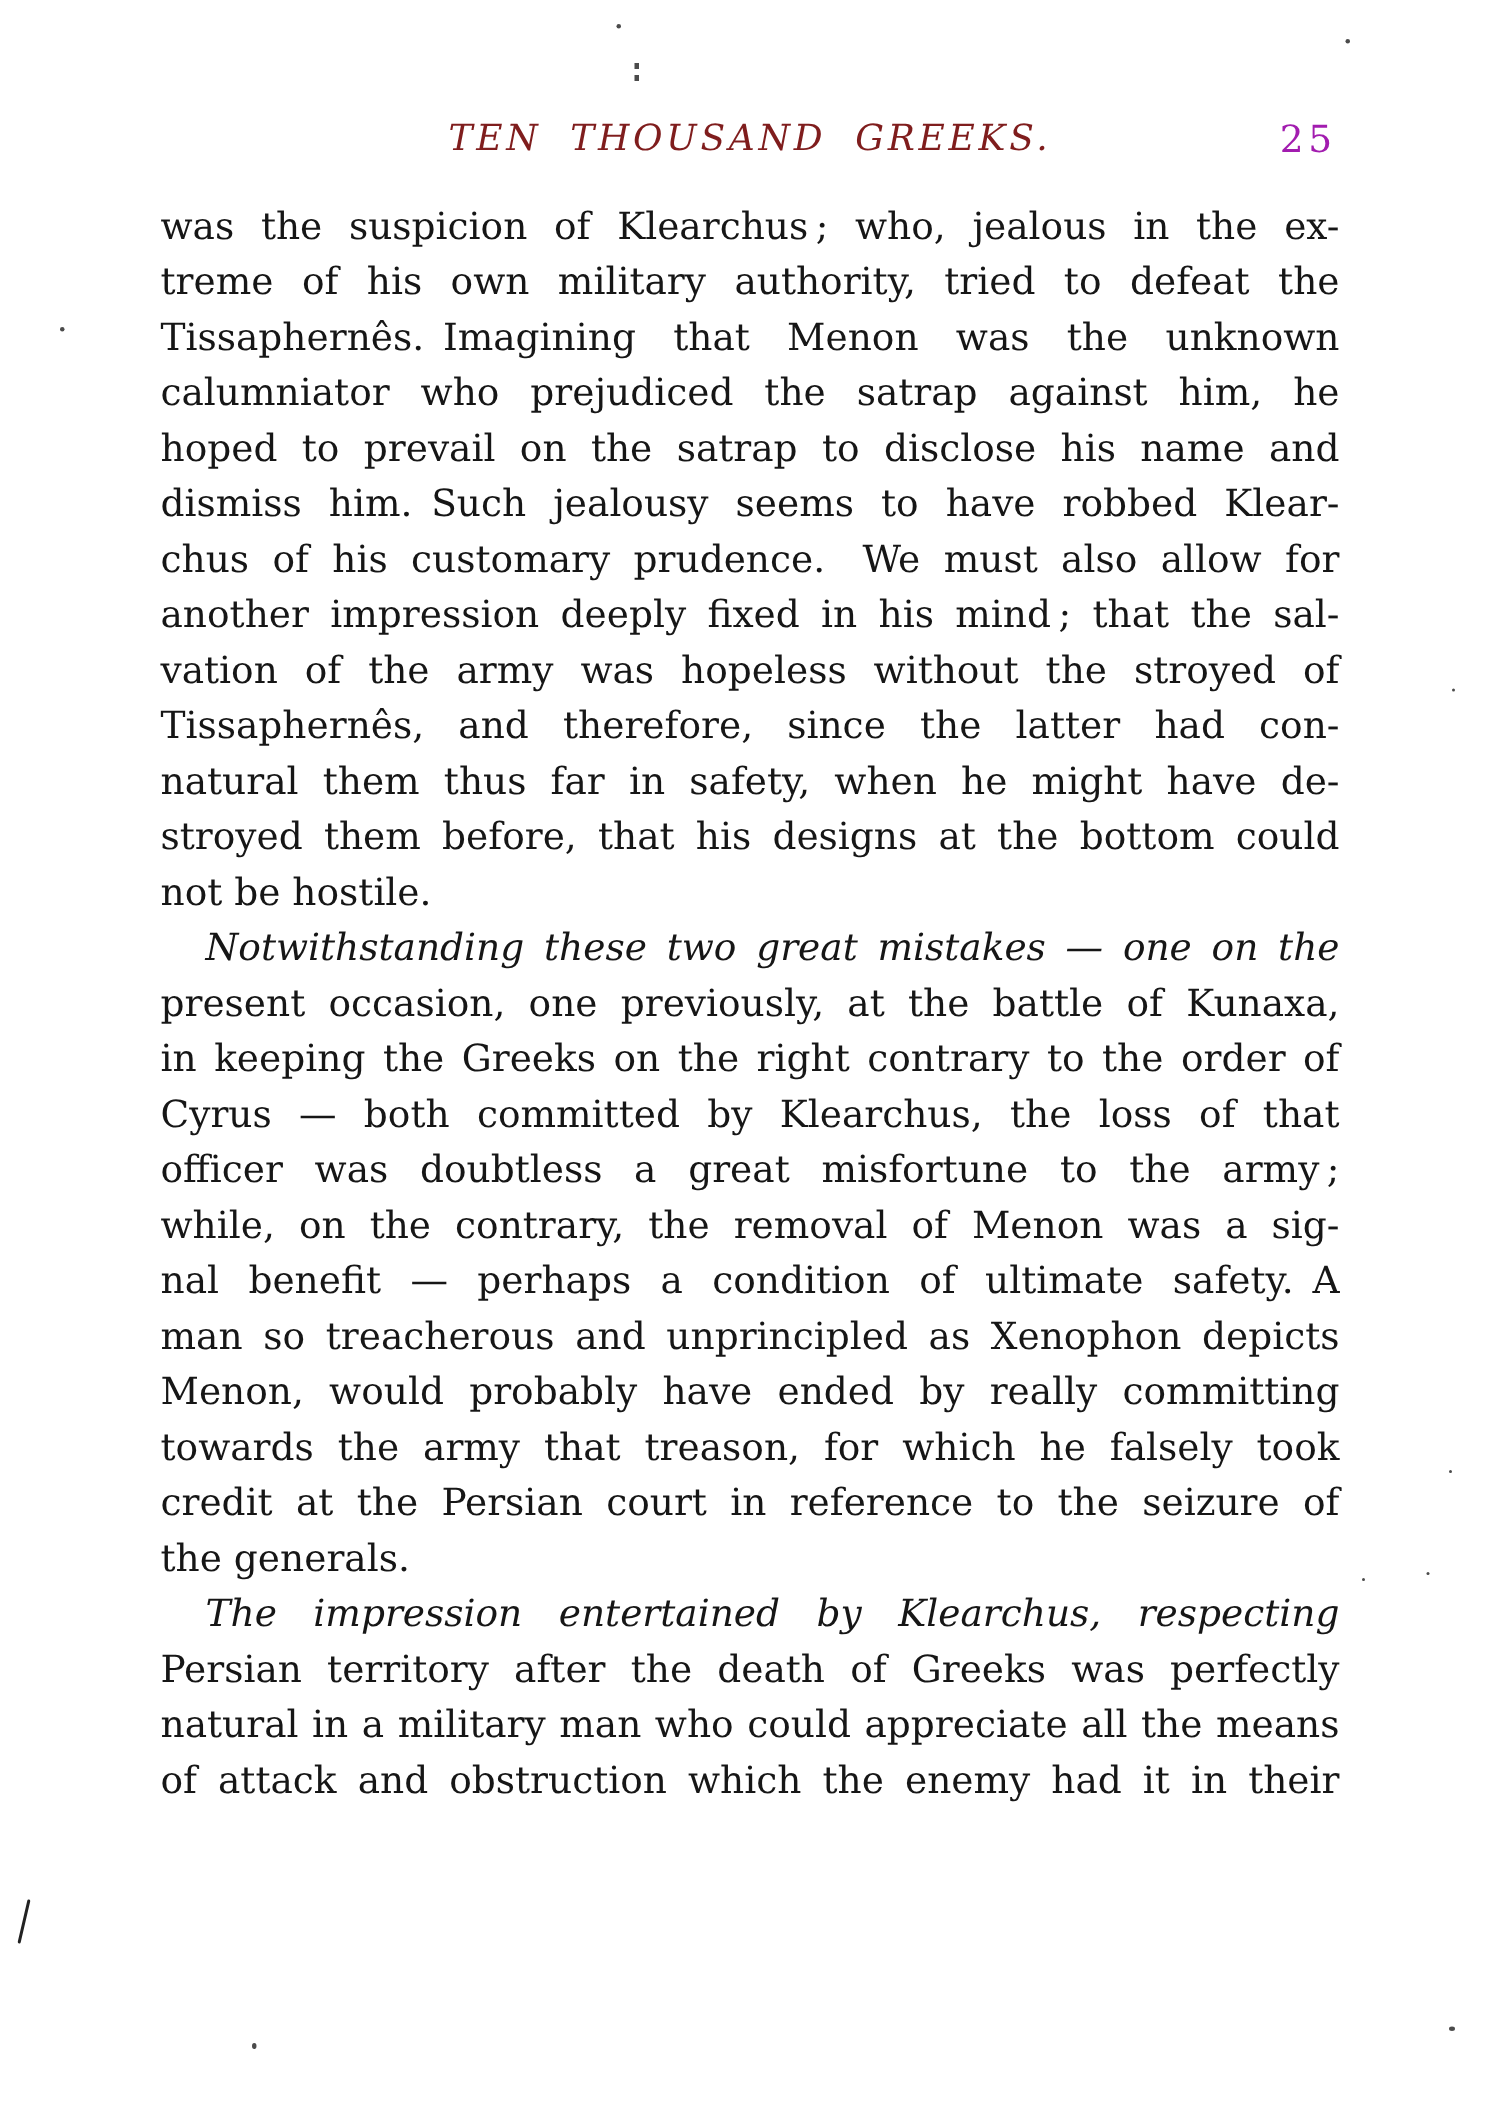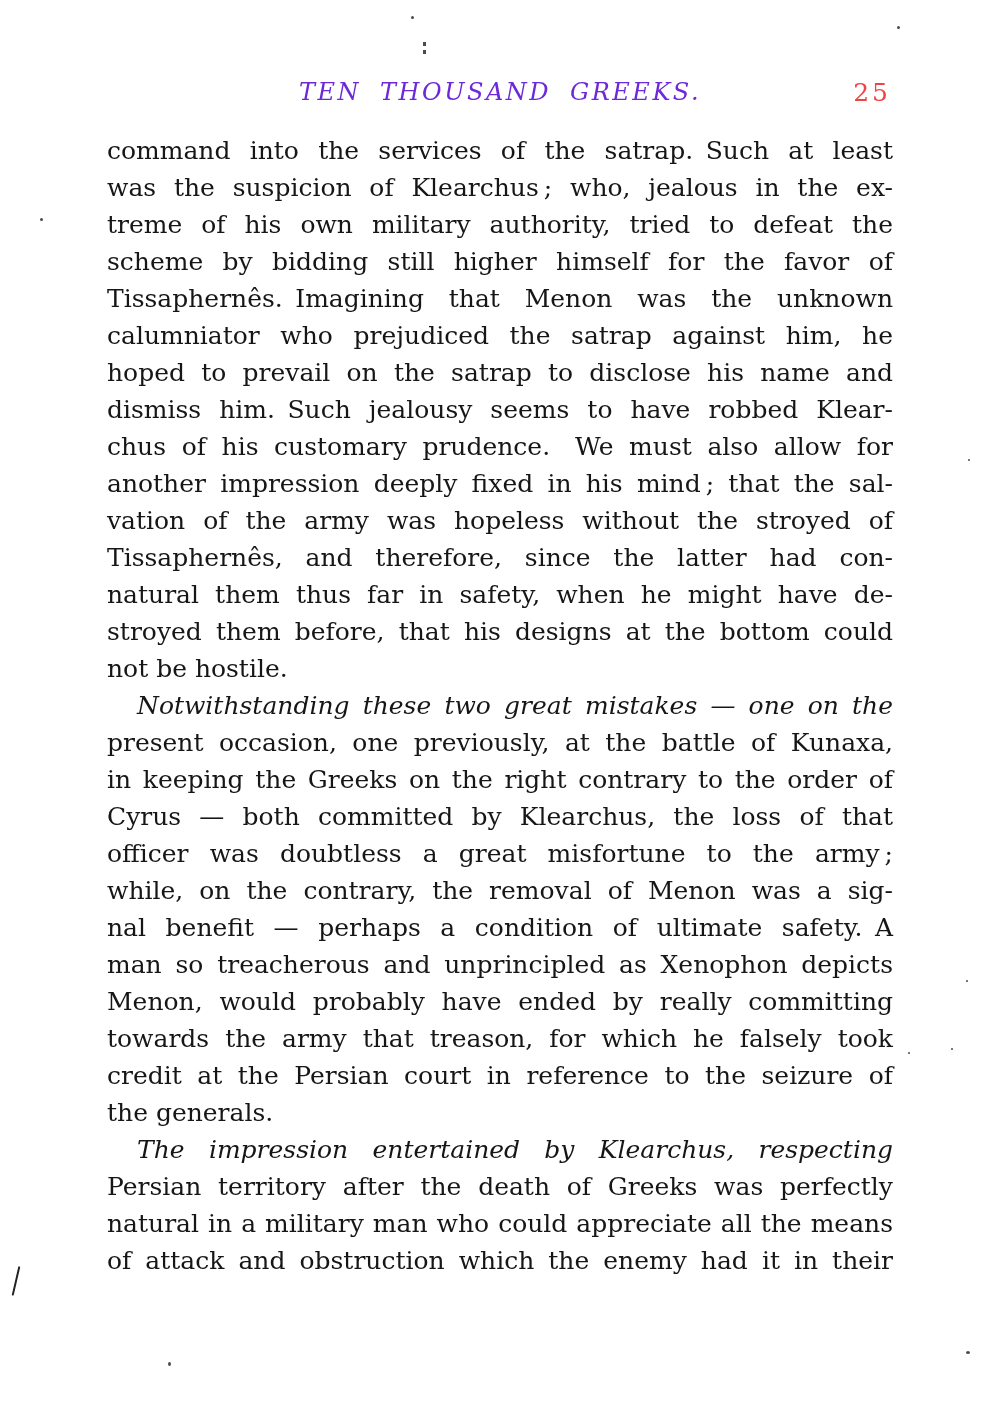--- a/index.html
+++ b/index.html
@@ -21,29 +21,29 @@
   }
   .header-title {
     position: absolute;
     left: 0; right: 0;
     text-align: center;
     font-style: italic;
     font-size: 24px;
     letter-spacing: 2.5px;
     word-spacing: 9px;
     white-space: nowrap;
-    color: #6d28d9;
+    color: #7f1d1d;
   }
   .page-number {
     position: absolute;
     right: 2px;
     top: 0;
     font-size: 25px;
     letter-spacing: 3px;
-    color: #ef4444;
+    color: #a21caf;
   }
   .body-text {
     position: absolute;
     left: 107px;
     top: 132px;
     width: 786px;
     font-size: 25px;
     line-height: 37px;
   }
   .paragraph { margin: 0; padding: 0; }
@@ -70,24 +70,22 @@
 
 <div class="page">
 
   <div class="running-header">
     <span class="header-title">TEN THOUSAND GREEKS.</span>
     <span class="page-number">25</span>
   </div>
 
   <div class="body-text">
       <div class="paragraph">
-        <div class="line">command into the services of the satrap. Such at least</div>
         <div class="line">was the suspicion of Klearchus ; who, jealous in the ex-</div>
         <div class="line">treme of his own military authority, tried to defeat the</div>
-        <div class="line">scheme by bidding still higher himself for the favor of</div>
         <div class="line">Tissaphernês. Imagining that Menon was the unknown</div>
         <div class="line">calumniator who prejudiced the satrap against him, he</div>
         <div class="line">hoped to prevail on the satrap to disclose his name and</div>
         <div class="line">dismiss him. Such jealousy seems to have robbed Klear-</div>
         <div class="line">chus of his customary prudence. We must also allow for</div>
         <div class="line">another impression deeply fixed in his mind ; that the sal-</div>
         <div class="line">vation of the army was hopeless without the stroyed of</div>
         <div class="line">Tissaphernês, and therefore, since the latter had con-</div>
         <div class="line">natural them thus far in safety, when he might have de-</div>
         <div class="line">stroyed them before, that his designs at the bottom could</div>

